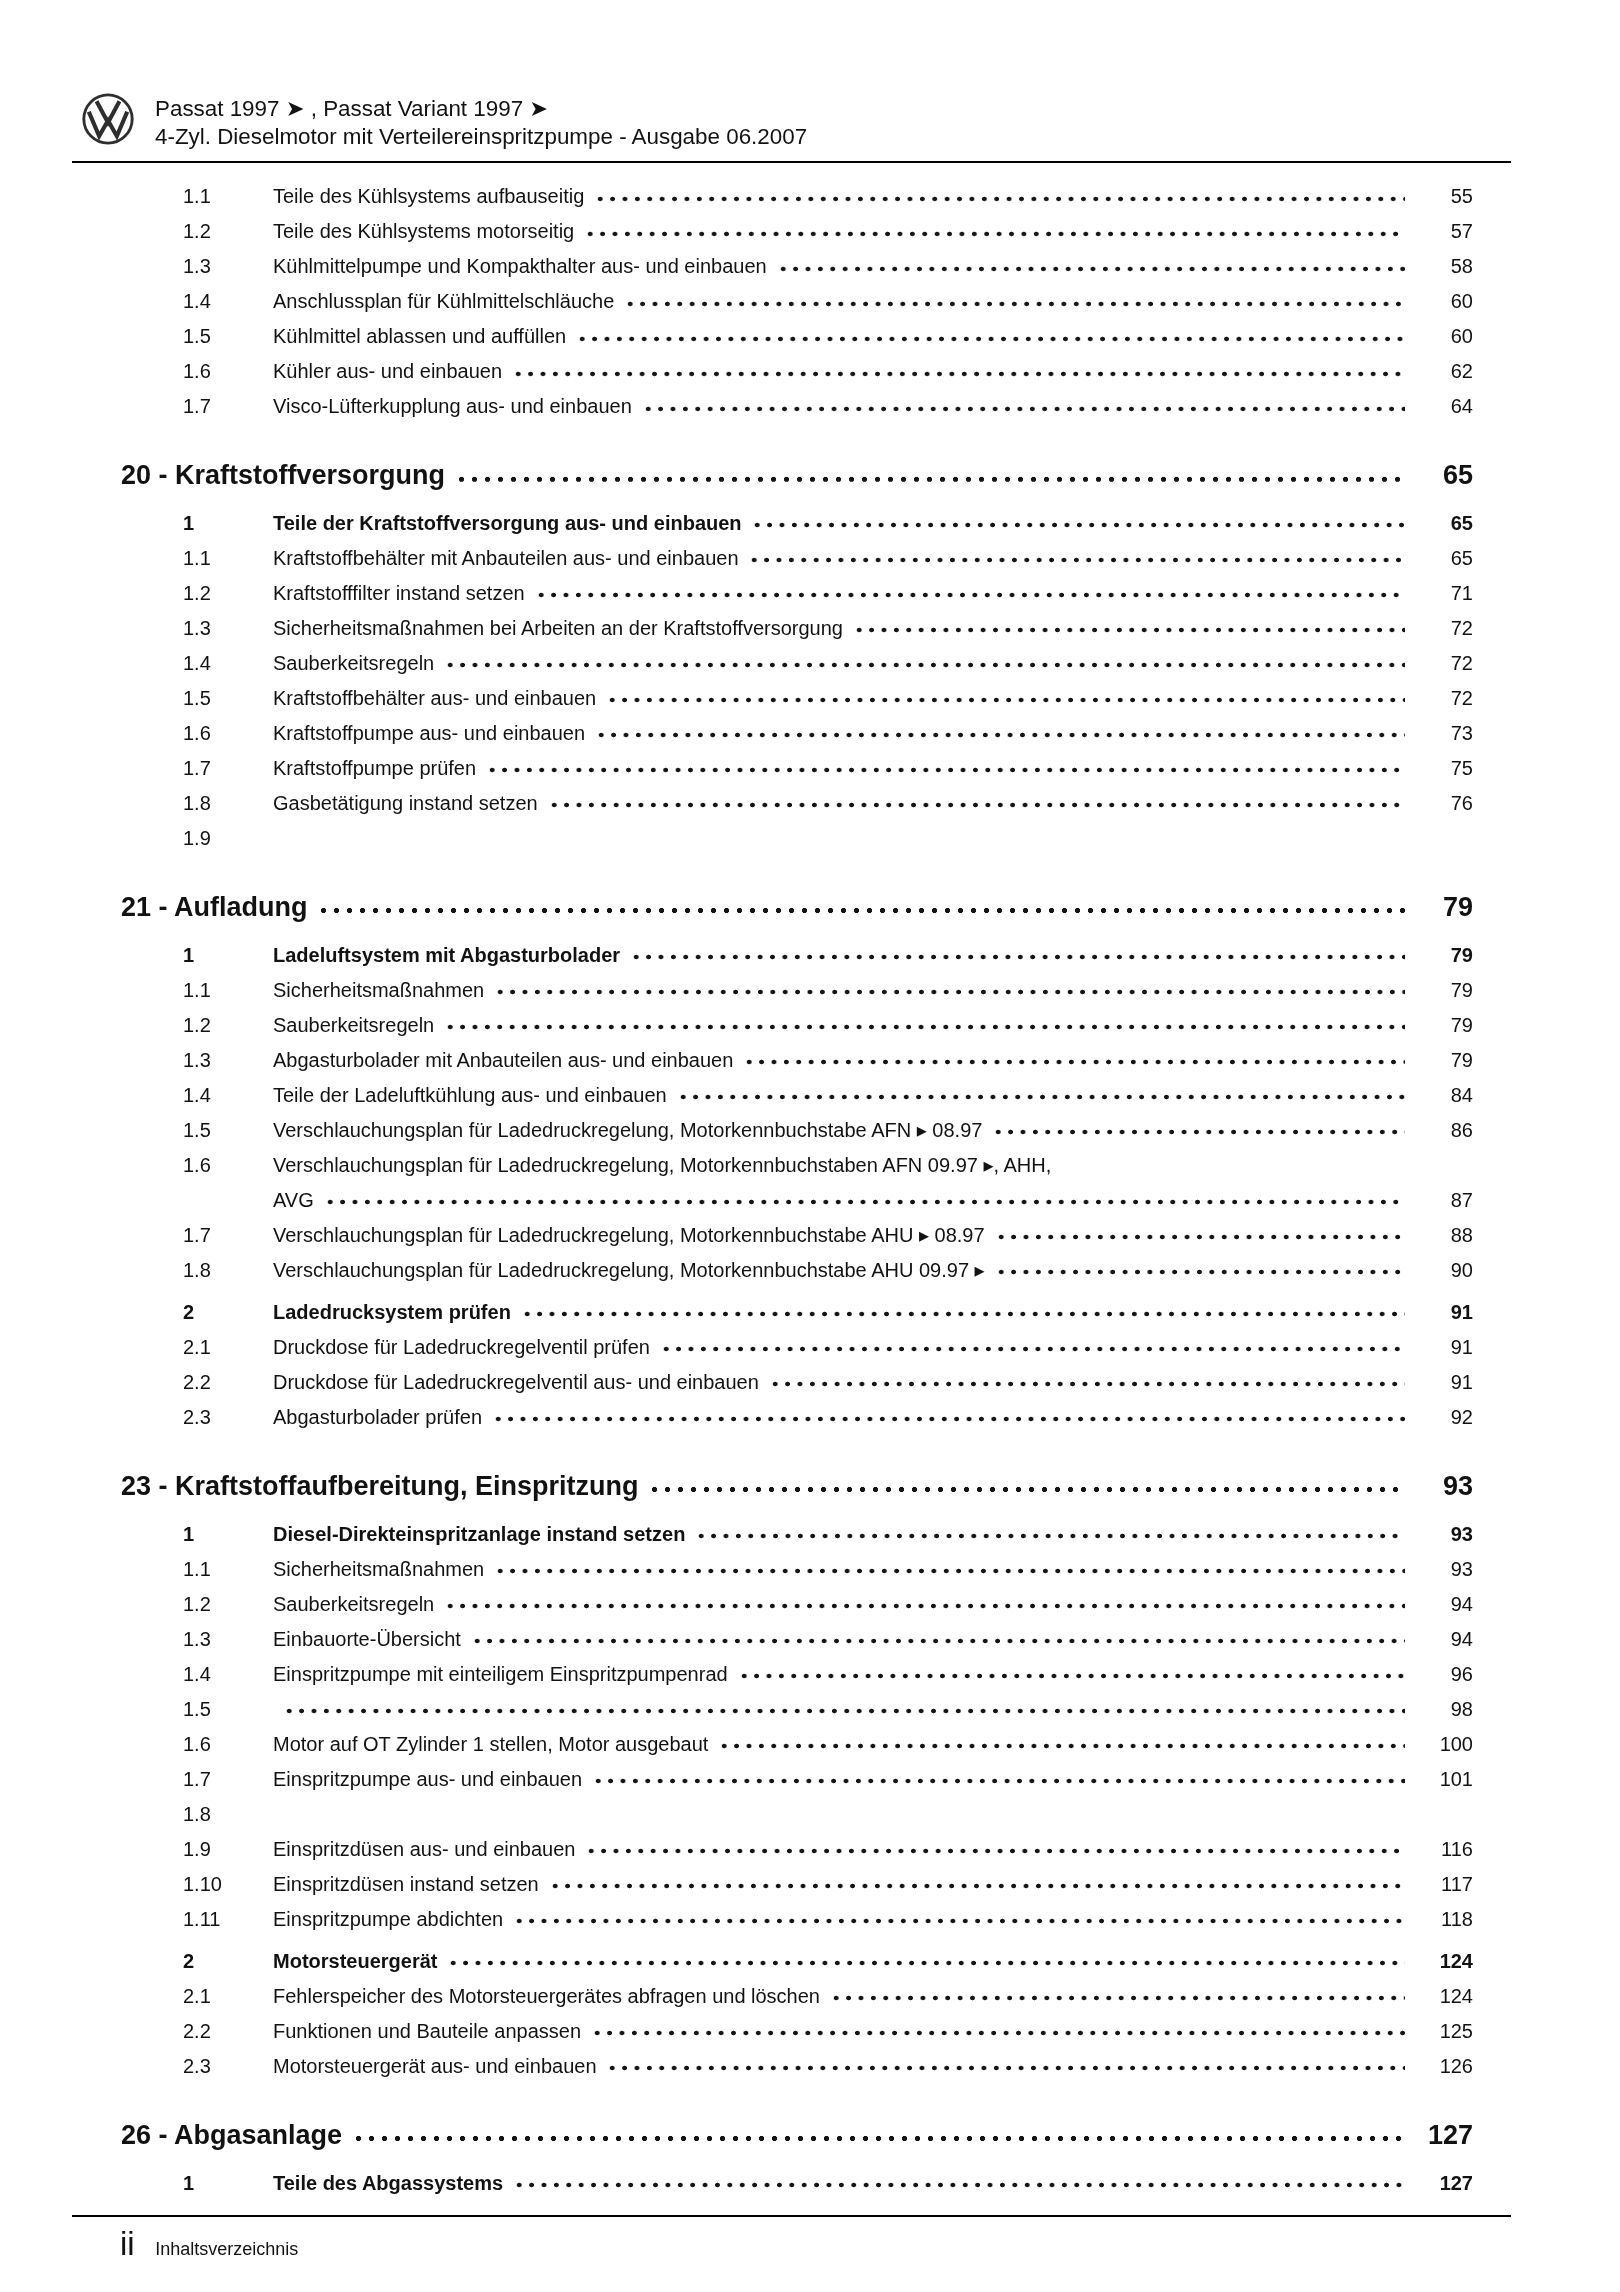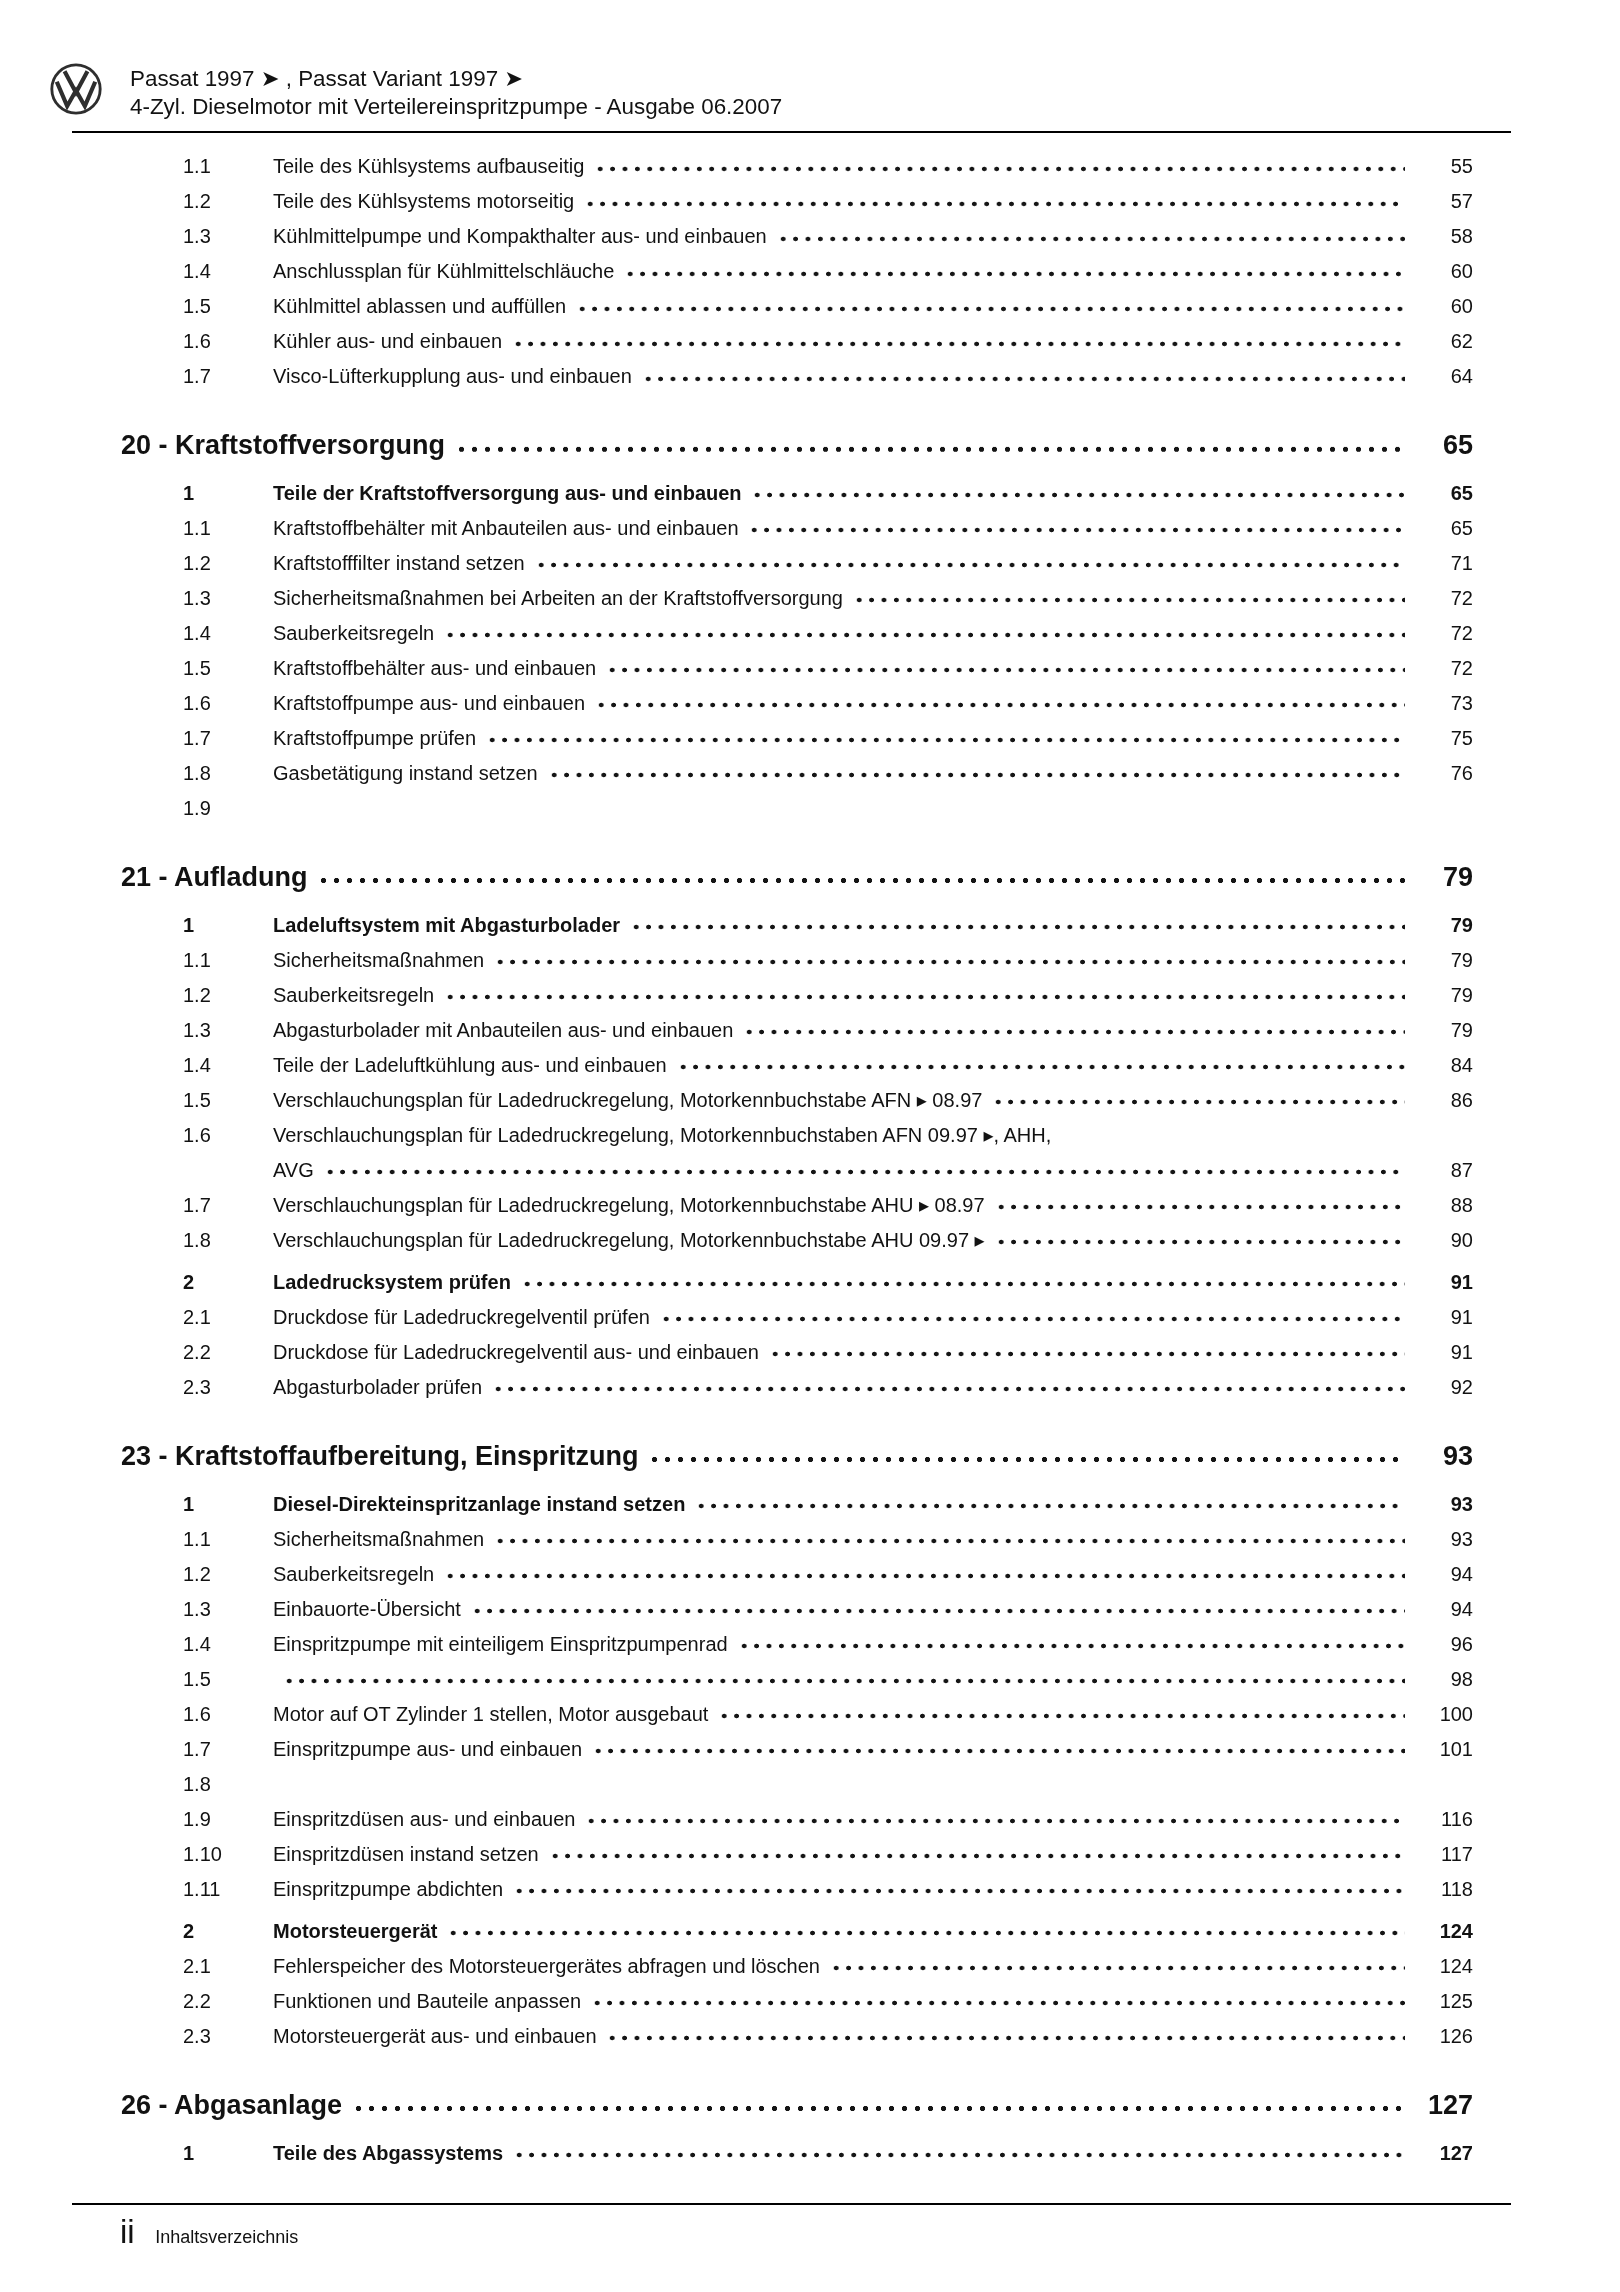--- a/index.html
+++ b/index.html
@@ -11,22 +11,23 @@
     background: #ffffff;
     color: #121212;
     font-family: "Liberation Sans", "DejaVu Sans", sans-serif;
     overflow: hidden;
   }
 
   
   .header {
     display: flex;
     align-items: flex-start;
-    gap: 28px;
-    padding: 63px 111px 0 50px;
+    gap: 21px;
+    padding: 63px 111px 0 82px;
+    margin-top: 30px;
   }
   .logo { width: 52px; height: 52px; flex: none; }
   .logo svg { width: 100%; height: 100%; display: block; }
   .header-text { font-size: 22.4px; line-height: 28px; padding-top: 1.8px; }
   .rule {
     border-top: 2.7px solid #000;
     margin: 10.7px 109px 0 72px;
     height: 0;
   }
 
@@ -66,21 +67,21 @@
     background-image: radial-gradient(circle, #151515 2.3px, rgba(0,0,0,0) 2.9px);
     background-size: 13px 10.7px;
   }
   .pg { flex: none; min-width: 56px; text-align: right; }
 
   
   .footer {
     position: absolute;
     left: 72px;
     right: 109px;
-    bottom: 42px;
+    bottom: 30px;
   }
   .footer-rule { border-top: 2.7px solid #000; }
   .footer-text {
     display: flex;
     align-items: baseline;
     gap: 20.6px;
     padding: 8px 0 0 48px;
   }
   .folio { font-size: 33px; line-height: 38px; }
   .footer-label { font-size: 18px; }

